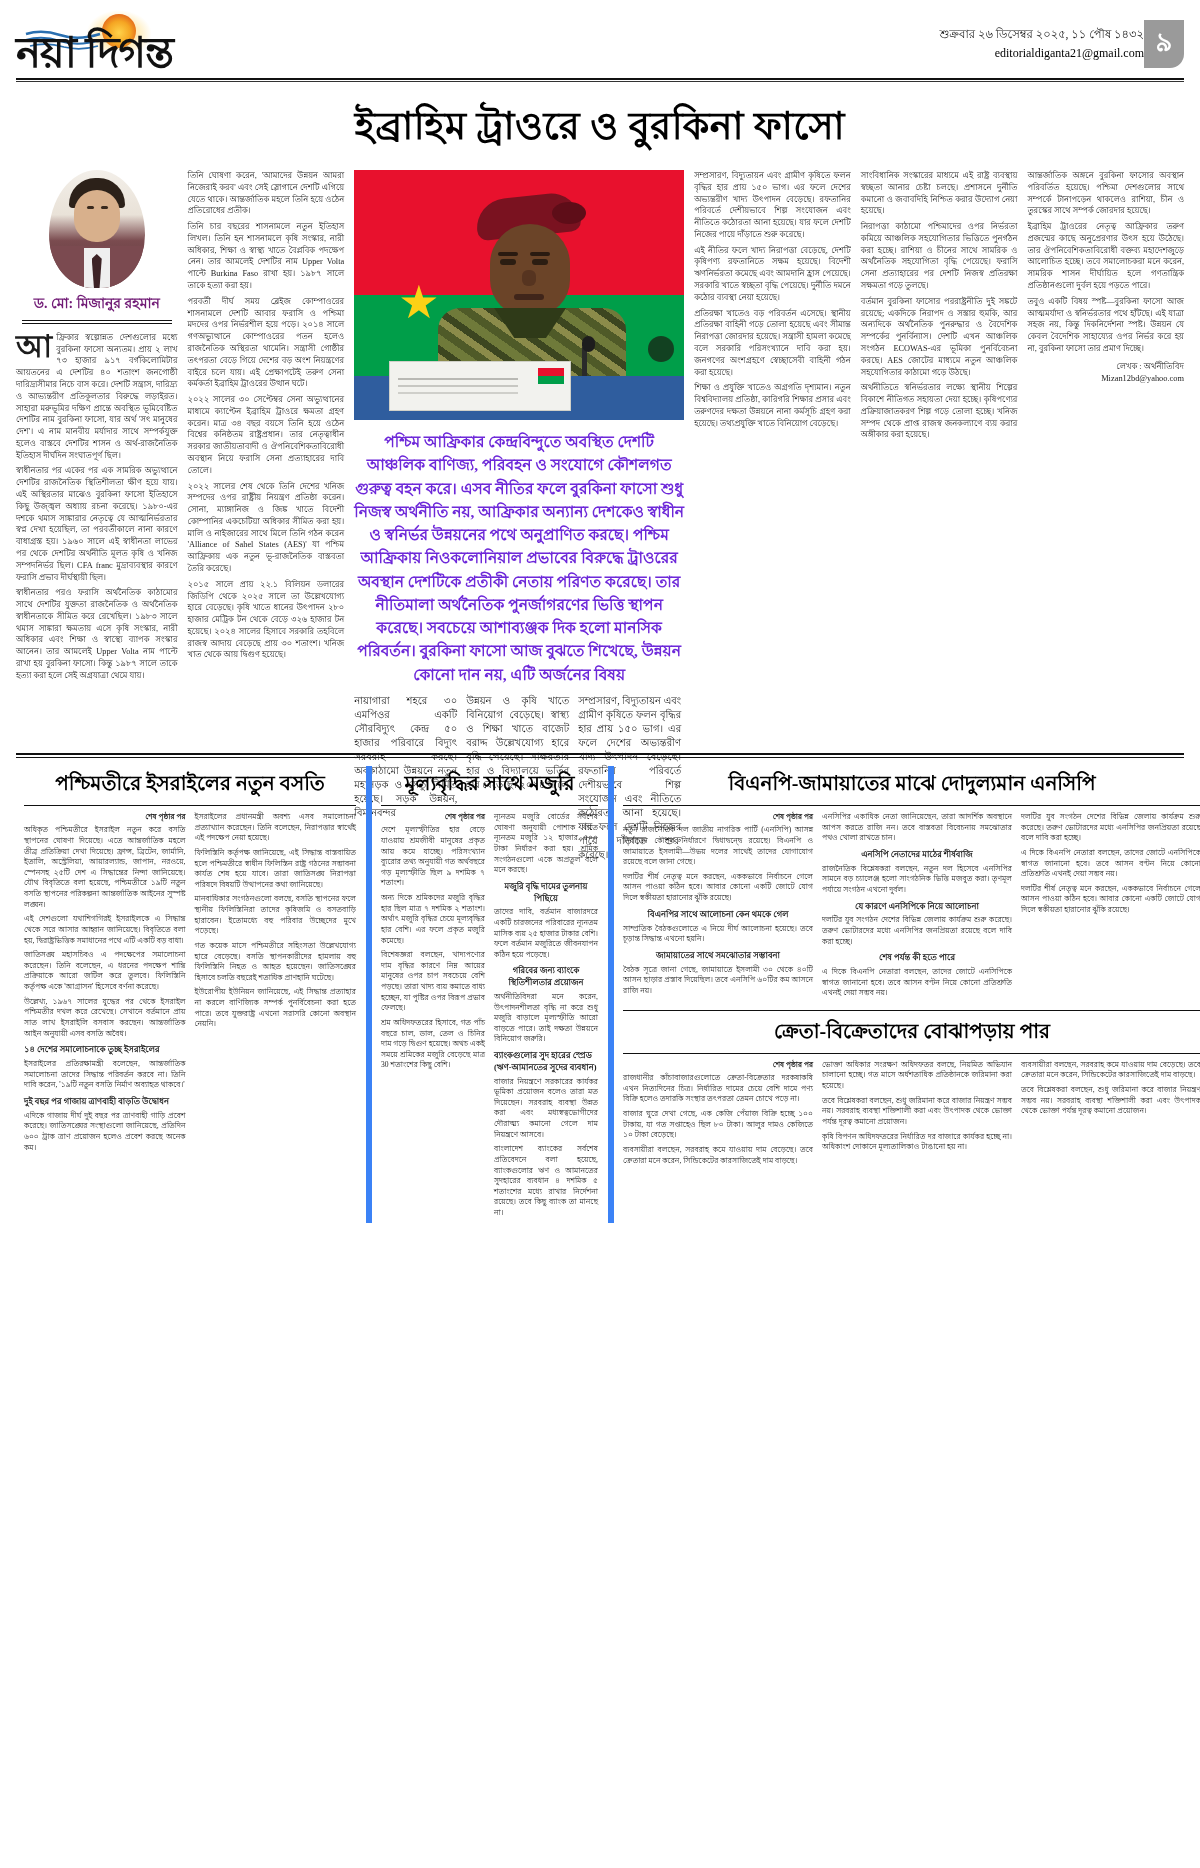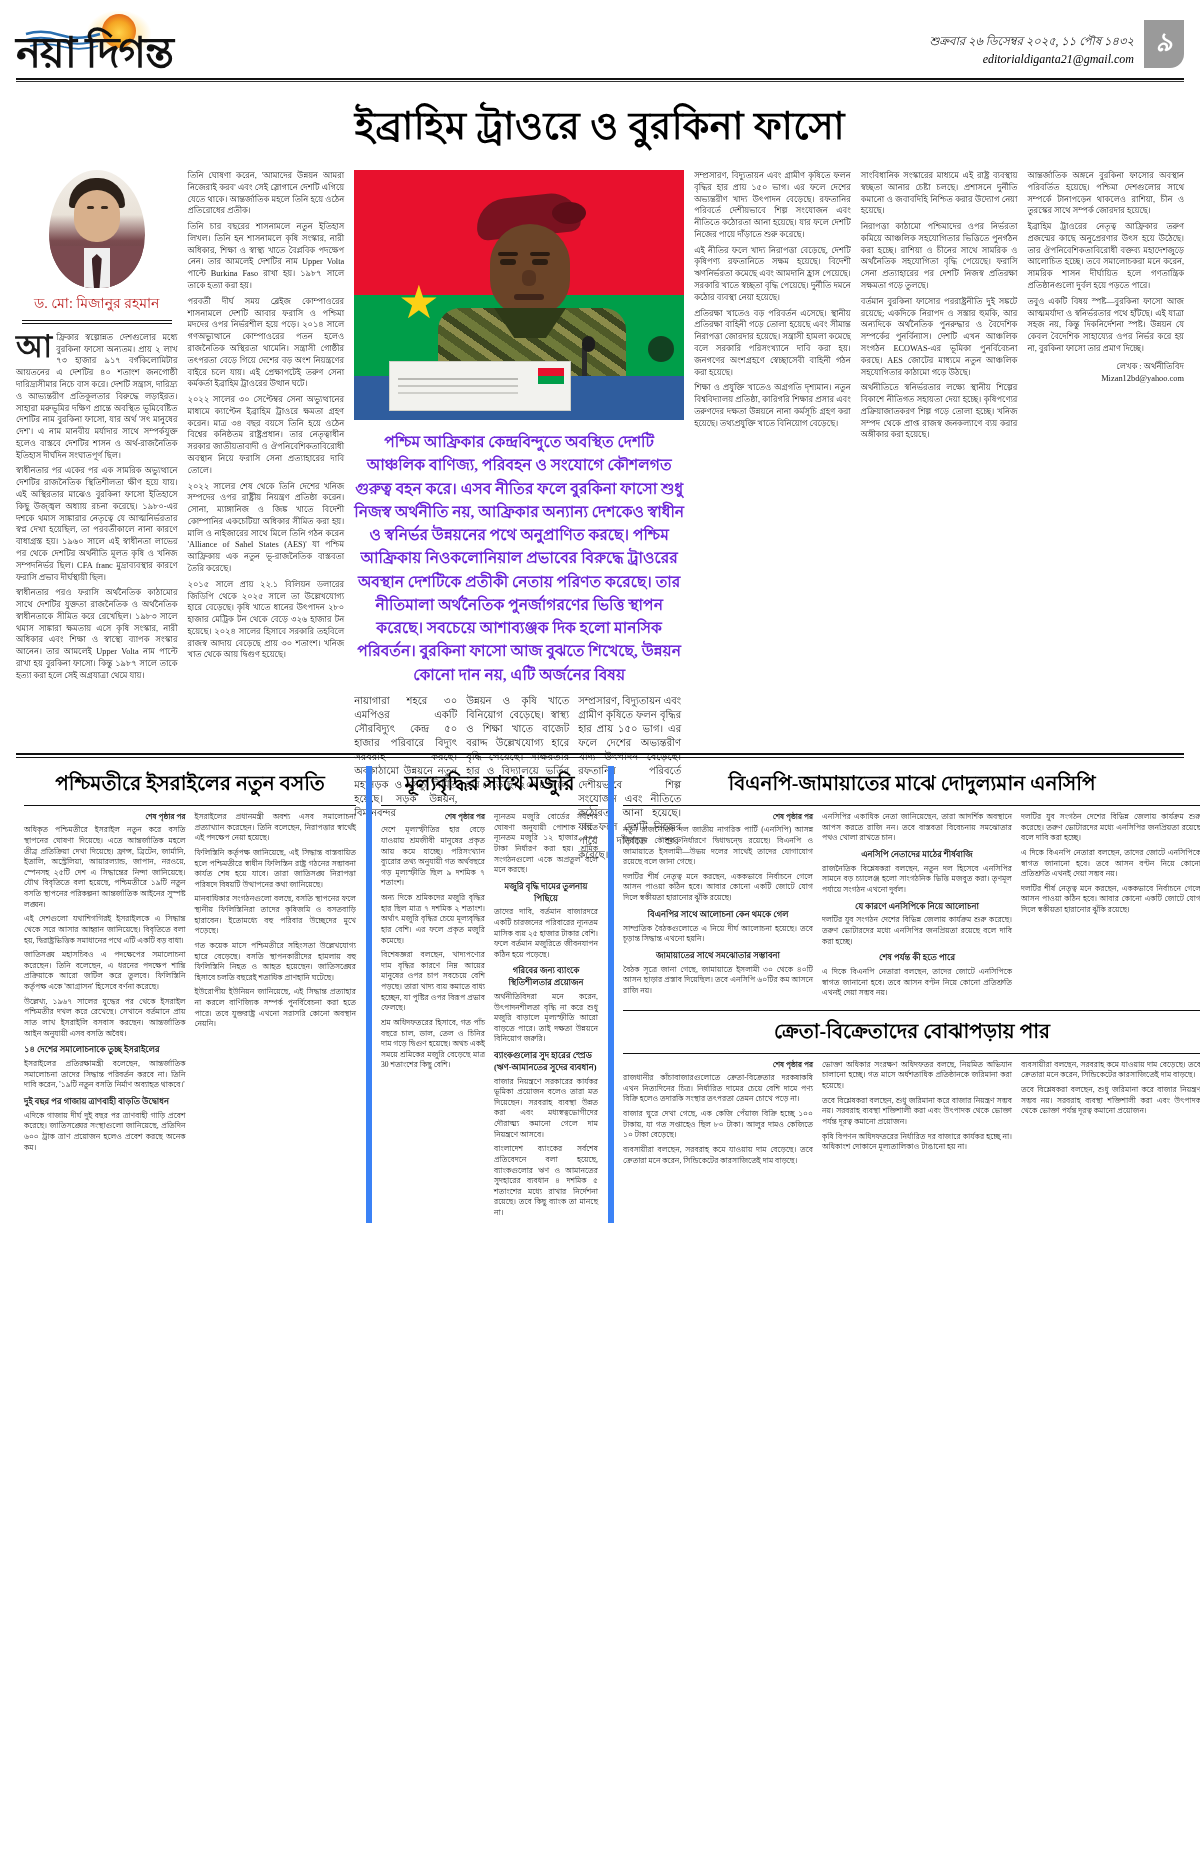--- a/index.html
+++ b/index.html
@@ -9,21 +9,21 @@
   
   .masthead{display:flex;align-items:flex-start;justify-content:space-between;height:58px;}
   .logo-wrap{position:relative;width:300px;height:58px;}
   .logo-sun{position:absolute;left:86px;top:0px;width:34px;height:34px;border-radius:50%;
     background:radial-gradient(circle at 50% 55%, #ffd24a 0%, #f5a623 45%, #e2621b 78%, #c0390c 100%);}
   .logo-rays{position:absolute;left:70px;top:-4px;width:66px;height:40px;
     background:radial-gradient(ellipse at 50% 60%, rgba(255,205,70,.85) 0%, rgba(255,205,70,0) 70%);}
   .logo-wave{position:absolute;left:8px;top:14px;width:78px;height:22px;}
   .logo-text{position:absolute;left:0;top:18px;font-family:"Liberation Serif",serif;font-weight:700;
     font-size:42px;letter-spacing:-1px;color:#111;line-height:1;white-space:nowrap;text-align:center;}
-  .masthead-right{display:flex;align-items:flex-end;gap:10px;padding-top:6px;font-style:italic;}
+  .masthead-right{display:flex;align-items:center;padding-top:6px;}
   .mh-lines{text-align:right;line-height:1.5;}
   .mh-date{font-size:11.5px;color:#1a1a1a;}
   .mh-mail{font-size:12px;color:#000000;}
   .pageno{width:40px;height:48px;background:#9a9a9a;color:#fff;border-radius:0 0 14px 0;
     display:flex;align-items:center;justify-content:center;font-size:26px;font-weight:700;}
   .rule-thick{border-top:2px solid #111;margin-top:6px;}
   .rule-thin{border-top:1px solid #333;margin-top:1px;}
 
   
   .headline{text-align:center;font-size:38px;font-weight:700;letter-spacing:.5px;
@@ -50,21 +50,21 @@
   .ap-face{position:absolute;left:50%;top:20px;transform:translateX(-50%);width:46px;height:52px;
     border-radius:23px 23px 22px 22px;background:#d8b08c;}
   .ap-eyeL,.ap-eyeR{position:absolute;top:36px;width:7px;height:3px;background:#3a2a1e;border-radius:2px;}
   .ap-eyeL{left:52px;} .ap-eyeR{left:38px;}
   .ap-suit{position:absolute;left:50%;bottom:0;transform:translateX(-50%);width:96px;height:42px;
     background:#7b4a50;}
   .ap-shirt{position:absolute;left:50%;bottom:0;transform:translateX(-50%);width:26px;height:40px;
     background:#efefef;}
   .ap-tie{position:absolute;left:50%;bottom:0;transform:translateX(-50%);width:10px;height:34px;
     background:#3d2326;clip-path:polygon(50% 0,100% 14%,78% 100%,22% 100%,0 14%);}
-  .author-name{font-size:14px;font-weight:400;margin-top:6px;color:#b91c1c;}
+  .author-name{font-size:14px;font-weight:700;margin-top:6px;color:#701a75;}
   .author-rule{border-top:1px solid #111;margin:5px 6px 0 6px;}
   .author-rule2{border-top:1px solid #111;margin:2px 6px 8px 6px;}
 
   .dropcap::first-letter{float:left;font-size:31px;line-height:.82;font-weight:700;padding:2px 4px 0 0;}
 
   
   .photo{width:330px;height:250px;position:relative;overflow:hidden;background:#caa;}
   .ph-flag{position:absolute;inset:0;background:linear-gradient(180deg,#e8112d 0%,#e8112d 50%,#009e49 50%,#009e49 100%);}
   .ph-star{position:absolute;left:44px;top:110px;width:0;height:0;color:#fcd116;font-size:46px;line-height:1;}
   .ph-person{position:absolute;left:78px;top:26px;width:200px;height:224px;}

